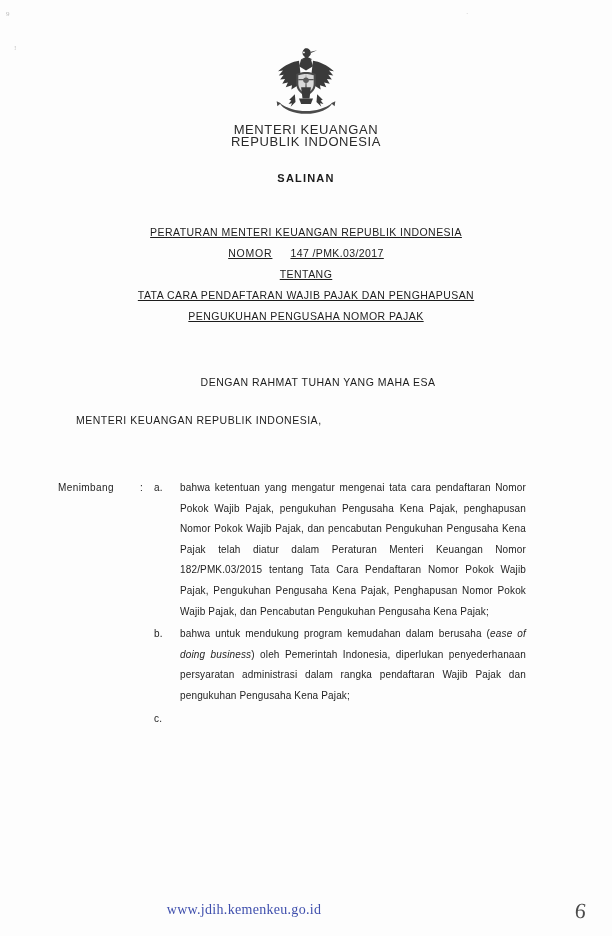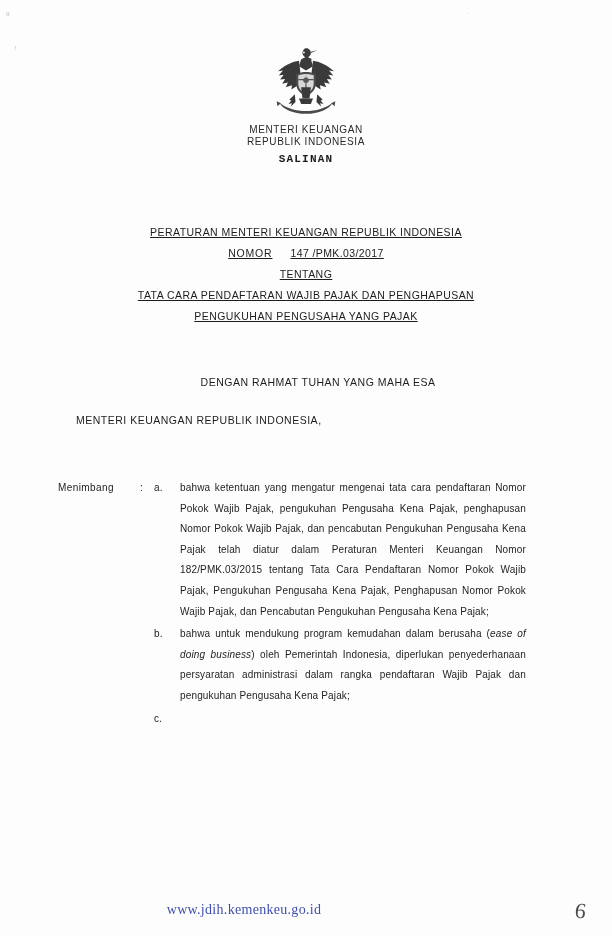--- a/index.html
+++ b/index.html
@@ -41,33 +41,32 @@
     text-align: center;
   }
   .garuda {
     display: block;
     margin: 0 auto;
     width: 84px;
     height: 74px;
   }
   .ministry {
     margin-top: 6px;
-    font-size: 10px;
+    font-size: 13px;
     letter-spacing: 0.6px;
     line-height: 12px;
     color: #2a2a2a;
     text-align: center;
   }
   .salinan {
-    margin-top: 5px;
+    margin-top: 24px;
     font-size: 11px;
     font-weight: bold;
     letter-spacing: 1.2px;
     color: #1b1b1b;
-    font-family: Liberation Mono, monospace;
   }
 
   
   .title-block {
     position: absolute;
     top: 222px;
     left: 76px;
     width: 460px;
     text-align: center;
     font-size: 10.5px;
@@ -207,21 +206,21 @@
     <div class="salinan">SALINAN</div>
   </div>
 
   <div class="title-block">
     <div class="ln">PERATURAN MENTERI KEUANGAN REPUBLIK INDONESIA</div>
     <div class="ln nomor-line">
       <span class="lbl">NOMOR</span><span class="val">147 /PMK.03/2017</span>
     </div>
     <div class="ln">TENTANG</div>
     <div class="ln">TATA CARA PENDAFTARAN WAJIB PAJAK DAN PENGHAPUSAN</div>
-    <div class="ln">PENGUKUHAN PENGUSAHA YANG PAJAK</div>
+    <div class="ln">PENGUKUHAN PENGUSAHA NOMOR PAJAK</div>
   </div>
 
   <div class="subtitle-block">DENGAN RAHMAT TUHAN YANG MAHA ESA</div>
   <div class="menteri-line">MENTERI KEUANGAN REPUBLIK INDONESIA,</div>
 
   <div class="considering">
 
     <div class="cons-row">
       <div class="cons-label">Menimbang</div>
       <div class="cons-colon">:</div>

